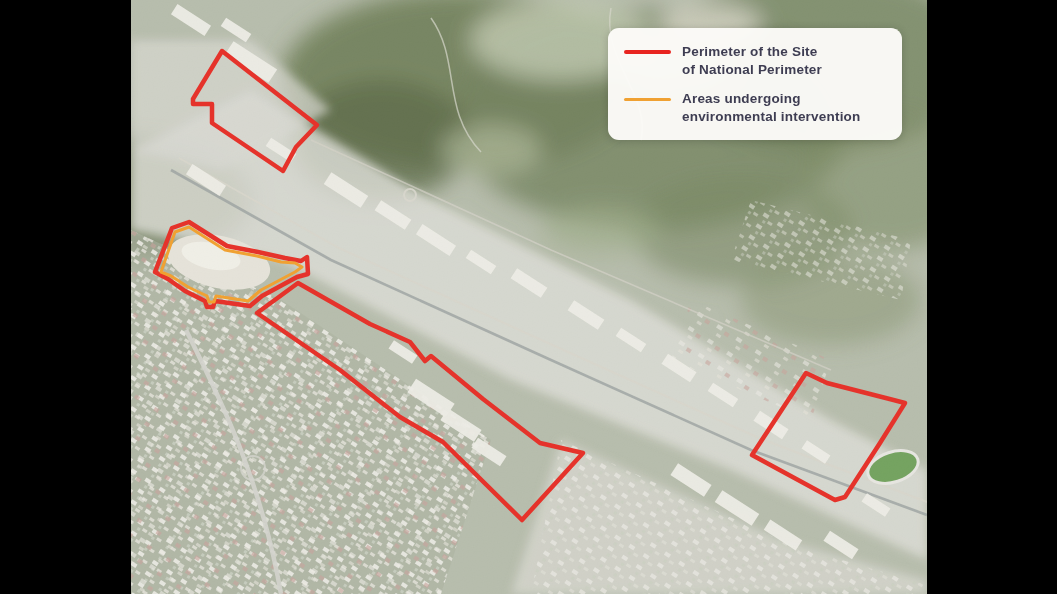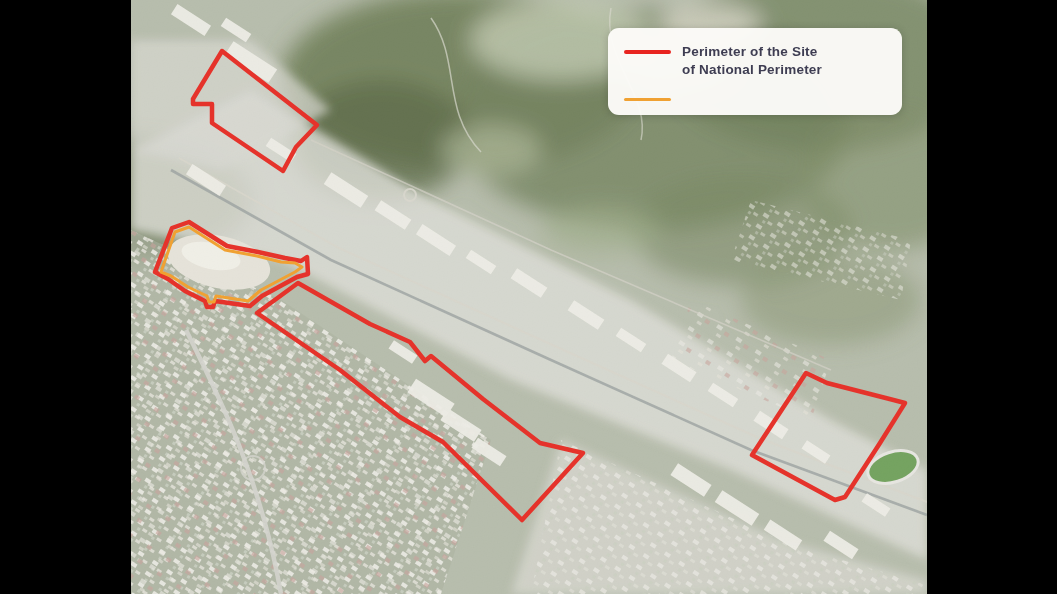--- a/index.html
+++ b/index.html
@@ -137,17 +137,21 @@
     <div class="legend" id="legend-box" style="left: 477px; top: 28px;">
       <div class="legend-row">
         <span class="swatch" style="background: rgb(232, 36, 31);"></span>
         <div class="legend-text">
           <div>Perimeter of the Site</div>
           <div>of National Perimeter</div>
         </div>
       </div>
       <div class="legend-row">
         <span class="swatch thin" style="background: rgb(240, 161, 50);"></span>
+        <div class="legend-text">
+          <div>Areas undergoing</div>
+          <div>environmental intervention</div>
+        </div>
       </div>
     </div>
 
   </div>
 </div>
 
 </body></html>

